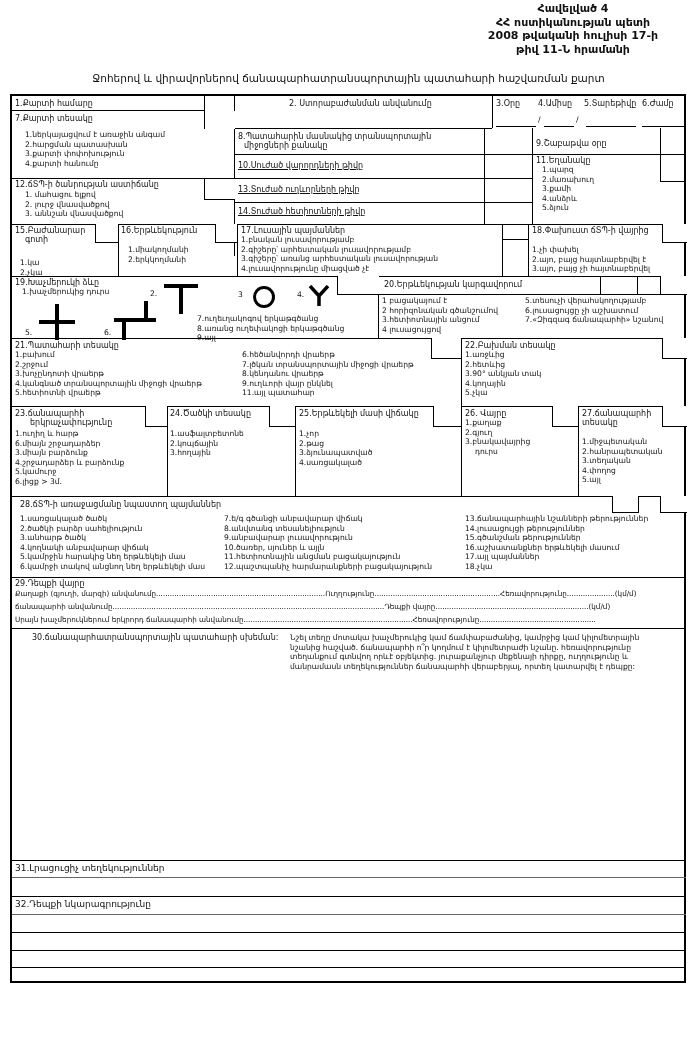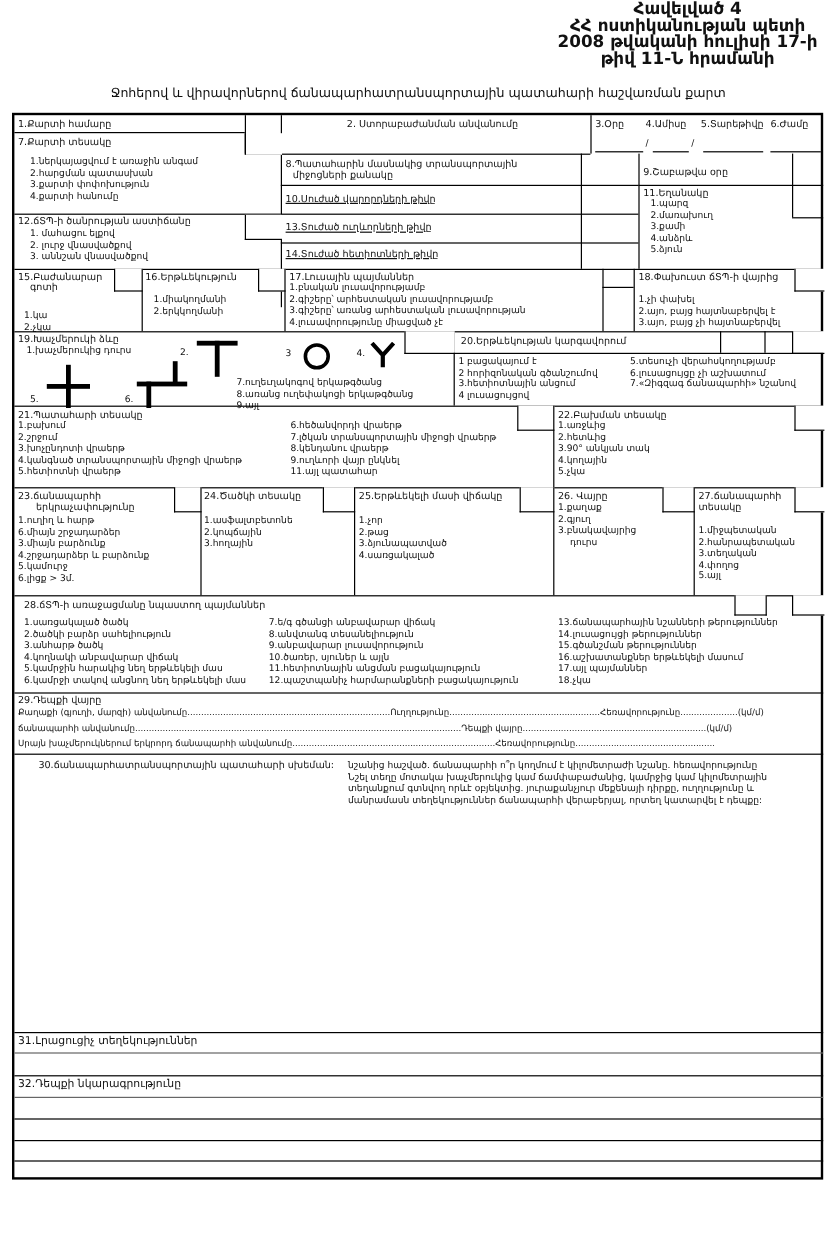--- a/index.html
+++ b/index.html
@@ -1,17 +1,17 @@
 <!DOCTYPE html>
 <html><head>
 <meta charset="utf-8">
 <style>
   html, body { margin:0; padding:0; background:#fff; }
   body { width:697px; height:1039px; position:relative; font-family:"DejaVu Sans", sans-serif; color:#111; overflow:hidden; }
-  .hdr { position:absolute; right:14px; top:2px; width:220px; text-align:center; font-weight:bold; font-size:14px; line-height:13.5px; }
+  .hdr { position:absolute; right:14px; top:2px; width:220px; text-align:center; font-weight:bold; font-size:11px; line-height:13.5px; }
   .hdr div { white-space:nowrap; }
   .title { position:absolute; left:0; width:697px; top:72px; text-align:center; font-size:10.5px; }
   .form { position:absolute; left:10px; top:94px; width:676px; height:889px; border:2px solid #000; box-sizing:border-box; }
   .ab { position:absolute; }
   .line-h { position:absolute; height:0; border-top:1px solid #000; }
   .line-v { position:absolute; width:0; border-left:1px solid #000; }
   .t { position:absolute; font-size:7.6px; line-height:9.6px; white-space:nowrap; }
   .t.b { font-size:8px; }
   .box { position:absolute; border-left:1px solid #000; border-bottom:1px solid #000; background:#fff; }
   .list div { white-space:nowrap; }
@@ -295,22 +295,22 @@
   <div class="dots" style="left:3px;top:506px;width:668px">
     <span>ճանապարհի անվանումը</span><span>.......................................................................................................................</span><span>Դեպքի վայրը</span><span>...................................................................</span><span>(կմ/մ)</span>
   </div>
   <div class="dots" style="left:3px;top:519px;width:580px">
     <span>Սրայն խաչմերուկներում երկրորդ ճանապարհի անվանումը</span><span>..........................................................................</span><span>Հեռավորությունը</span><span>...............................................................</span><span>(կմ/մ)</span>
   </div>
   <div class="line-h" style="left:0;top:532px;width:674px"></div>
 
   <div class="t b" style="left:20px;top:537px">30.ճանապարհատրանսպորտային պատահարի սխեման:</div>
   <div class="list t" style="left:278px;top:537px;width:392px">
+    <div>Նշել տեղը մոտակա խաչմերուկից կամ ճամփաբաժանից, կամրջից կամ կիլոմետրային</div>
     <div>նշանից հաշված. ճանապարհի ո՞ր կողմում է կիլոմետրաժի նշանը. հեռավորությունը</div>
-    <div>Նշել տեղը մոտակա խաչմերուկից կամ ճամփաբաժանից, կամրջից կամ կիլոմետրային</div>
     <div>տեղանքում գտնվող որևէ օբյեկտից. յուրաքանչյուր մեքենայի դիրքը, ուղղությունը և</div>
     <div>մանրամասն տեղեկություններ ճանապարհի վերաբերյալ, որտեղ կատարվել է դեպքը:</div>
   </div>
   <div class="ab" style="left:0;top:578px;width:674px;height:186px"></div>
   <div class="line-h" style="left:0;top:764px;width:674px"></div>
 
   <div class="t lbl31" style="left:3px;top:768px">31.Լրացուցիչ տեղեկություններ</div>
   <div class="line-h" style="left:0;top:781px;width:674px;border-color:#666"></div>
   <div class="ab" style="left:0;top:782px;width:674px;height:18px"></div>
   <div class="line-h" style="left:0;top:800px;width:674px"></div>

